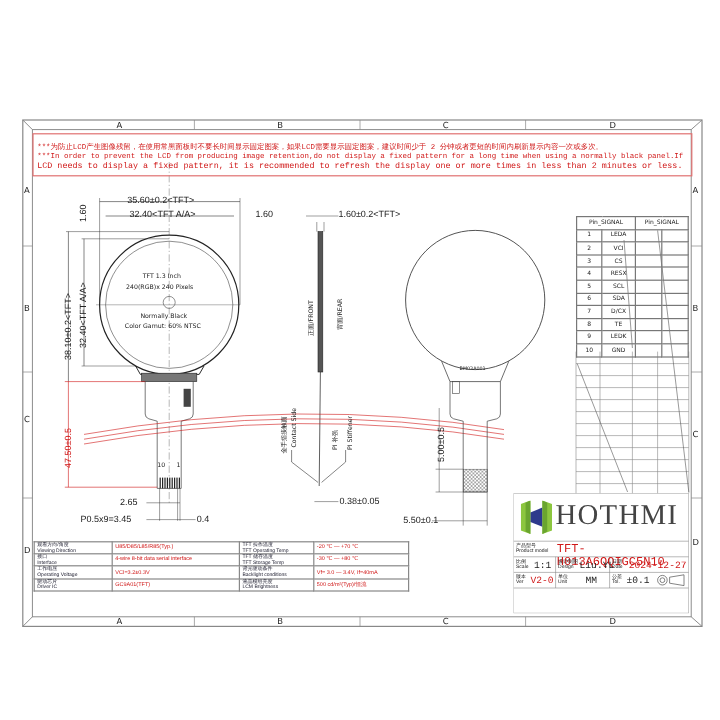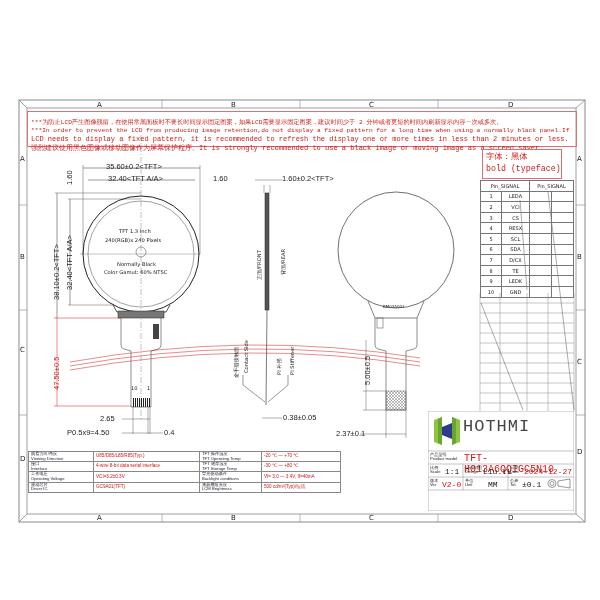--- a/index.html
+++ b/index.html
@@ -166,58 +166,53 @@
   <span class="zone" style="left:20px;top:455px">D</span>
   <span class="zone" style="left:577px;top:155px">A</span>
   <span class="zone" style="left:577px;top:253px">B</span>
   <span class="zone" style="left:577px;top:358px">C</span>
   <span class="zone" style="left:577px;top:448px">D</span>
 
   <div class="note">
     <div>***为防止LCD产生图像残留，在使用常黑面板时不要长时间显示固定图案，如果LCD需要显示固定图案，建议时间少于 2 分钟或者更短的时间内刷新显示内容一次或多次。</div>
     <div>***In order to prevent the LCD from producing image retention,do not display a fixed pattern for a long time when using a normally black panel.If the</div>
     <div class="big"> LCD needs to display a fixed pattern, it is recommended to refresh the display one or more times in less than 2 minutes or less.</div>
-    <div class="big">强烈建议使用黑色图像或移动图像作为屏幕保护程序。It is strongly recommended to use a black image or moving image as a screen saver.</div>
   </div>
 
-  <div class="font-box">
-    <div>字体：黑体</div>
-    <div>bold (typeface)</div>
-  </div>
 
   <div class="lbl" style="left:119px;top:228px">TFT 1.3 Inch</div>
   <div class="lbl" style="left:105px;top:237px">240(RGB)x 240 Pixels</div>
   <div class="lbl" style="left:117px;top:261px">Normally Black</div>
   <div class="lbl" style="left:104px;top:269px">Color Gamut: 60% NTSC</div>
 
   <div class="dim" style="left:106px;top:162px">35.60±0.2&lt;TFT&gt;</div>
   <div class="dim" style="left:108px;top:174px">32.40&lt;TFT A/A&gt;</div>
   <div class="dim" style="left:213px;top:174px">1.60</div>
   <div class="dim vert" style="left:65px;top:185px">1.60</div>
   <div class="dim vert" style="left:52px;top:300px">38.10±0.2&lt;TFT&gt;</div>
   <div class="dim vert" style="left:65px;top:290px">32.40&lt;TFT A/A&gt;</div>
   <div class="dim vert red" style="left:52px;top:390px">47.50±0.5</div>
   <div class="lbl" style="left:131px;top:385px">10</div>
   <div class="lbl" style="left:147px;top:385px">1</div>
   <div class="dim" style="left:100px;top:414px">2.65</div>
-  <div class="dim" style="left:67px;top:428px">P0.5x9=4.50</div>
+  <div class="dim" style="left:67px;top:428px">P0.5x9=3.45</div>
   <div class="dim" style="left:164px;top:428px">0.4</div>
 
   <div class="dim" style="left:282px;top:174px">1.60±0.2&lt;TFT&gt;</div>
   <div class="lbl vert" style="left:256px;top:280px">正面/FRONT</div>
   <div class="lbl vert" style="left:280px;top:275px">背面/REAR</div>
   <div class="lbl vert" style="left:233px;top:378px">金手指接触面</div>
   <div class="lbl vert" style="left:243px;top:373px">Contact Side</div>
   <div class="lbl vert" style="left:276px;top:375px">PI 补强</div>
   <div class="lbl vert" style="left:289px;top:375px">PI Stiffener</div>
   <div class="dim" style="left:283px;top:413px">0.38±0.05</div>
 
   <div class="lbl" style="left:383px;top:304px;font-size:4px">BM03A001</div>
   <div class="dim vert" style="left:363px;top:385px">5.00±0.5</div>
-  <div class="dim" style="left:336px;top:429px">2.37±0.1</div>
+  <div class="dim" style="left:336px;top:429px">5.50±0.1</div>
 
   <table class="pins">
     <tbody>
         <tr>
       <th colspan="2">Pin_SIGNAL</th>
       <th colspan="2">Pin_SIGNAL</th>
     </tr>
     <tr>
           <td style="width:20px">1</td>
           <td style="width:27px">LEDA</td>
@@ -321,21 +316,21 @@
       <line x1="0" y1="79" x2="146" y2="79" stroke="#888" stroke-width="0.5"></line>
     </svg>
 
     <svg class="abs" style="left:6px;top:6px" width="26" height="28" viewBox="0 0 26 28">
       <polygon points="0,3 8,0 8,28 0,25" fill="#8cc63f"></polygon>
       <polygon points="18,0 26,3 26,25 18,28" fill="#8cc63f"></polygon>
       <polygon points="8,10 18,6 18,22 8,18" fill="#2e3a8c"></polygon>
       <polygon points="4,2 8,0 8,28 4,26" fill="#6aa52f"></polygon>
       <polygon points="18,0 22,2 22,26 18,28" fill="#6aa52f"></polygon>
     </svg>
-    <div class="abs" style="left:35px;top:6px;font-size:17px;color:#444;letter-spacing:1px;font-family:Liberation Mono, monospace;">HOTHMI</div>
+    <div class="abs" style="left:35px;top:6px;font-size:24px;color:#444;letter-spacing:1px;font-family:Liberation Serif, serif;">HOTHMI</div>
     <div class="tb-cell" style="left:2px;top:42px"><span>产品型号</span><br><span>Product model</span></div>
     <div class="tb-val" style="left:36px;top:42px;font-size:10px">TFT-H013A6QQIGC5N10</div>
 
     <div class="tb-cell" style="left:2px;top:55px"><span>比例</span><br><span>Scale</span></div>
     <div class="tb-val" style="left:17px;top:56px;color:#222">1:1</div>
     <div class="tb-cell" style="left:37px;top:55px"><span>设计制图</span><br><span>Design</span></div>
     <div class="tb-val" style="left:55px;top:56px;color:#222">Liu.YL</div>
     <div class="tb-cell" style="left:82px;top:55px"><span>日期</span><br><span>Date</span></div>
     <div class="tb-val" style="left:96px;top:56px">2024-12-27</div>
 

